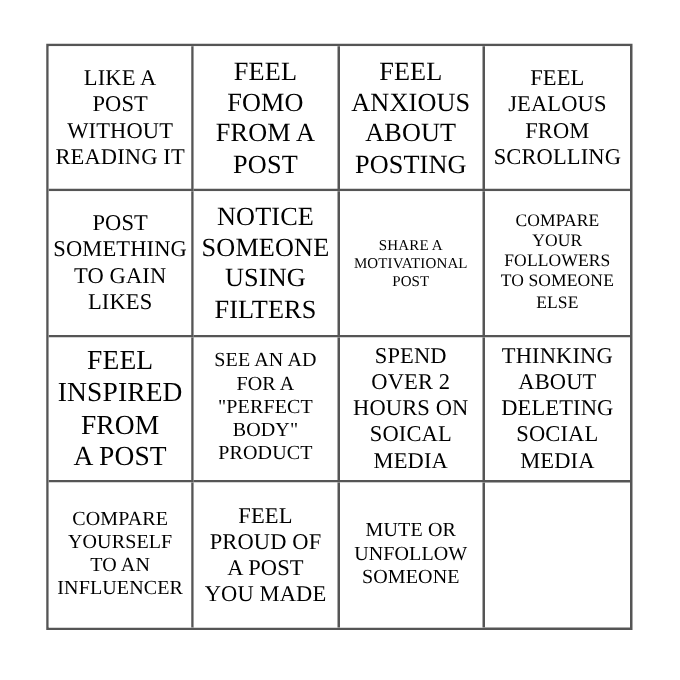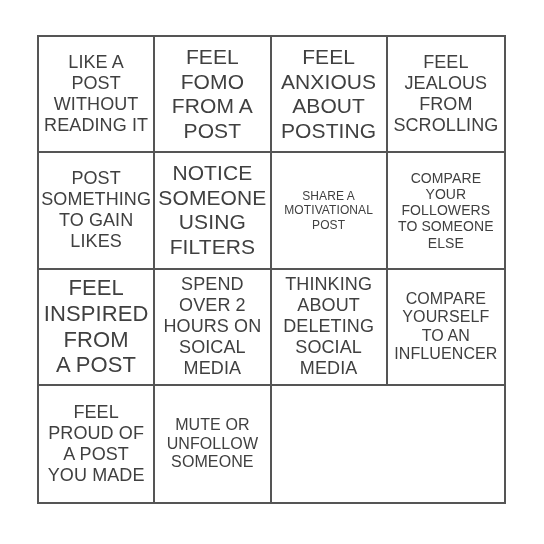--- a/index.html
+++ b/index.html
@@ -44,22 +44,22 @@
   
   .bingo-cell:nth-child(4n) {
     border-right: none;
   }
   
   .bingo-cell:nth-child(n+13) {
     border-bottom: none;
   }
 
   .bingo-cell-text {
-    color: #404040;
-    font-family: Liberation Sans, sans-serif;
+    color: #000000;
+    font-family: Liberation Serif, serif;
     font-weight: 400;
     text-transform: uppercase;
     line-height: 1.16;
     letter-spacing: 0.1px;
     white-space: pre-line;
     display: block;
   }
 
   
   .fs-xl   { font-size: 22px; line-height: 1.17; }
@@ -124,20 +124,27 @@
 TO SOMEONE
 ELSE</span>
   </div>
   <div class="bingo-cell">
     <span class="bingo-cell-text fs-xl">FEEL
 INSPIRED
 FROM
 A POST</span>
   </div>
   <div class="bingo-cell">
+    <span class="bingo-cell-text fs-sm">SEE AN AD
+FOR A
+"PERFECT
+BODY"
+PRODUCT</span>
+  </div>
+  <div class="bingo-cell">
     <span class="bingo-cell-text fs-md">SPEND
 OVER 2
 HOURS ON
 SOICAL
 MEDIA</span>
   </div>
 
   <div class="bingo-cell">
     <span class="bingo-cell-text fs-md">THINKING
 ABOUT

